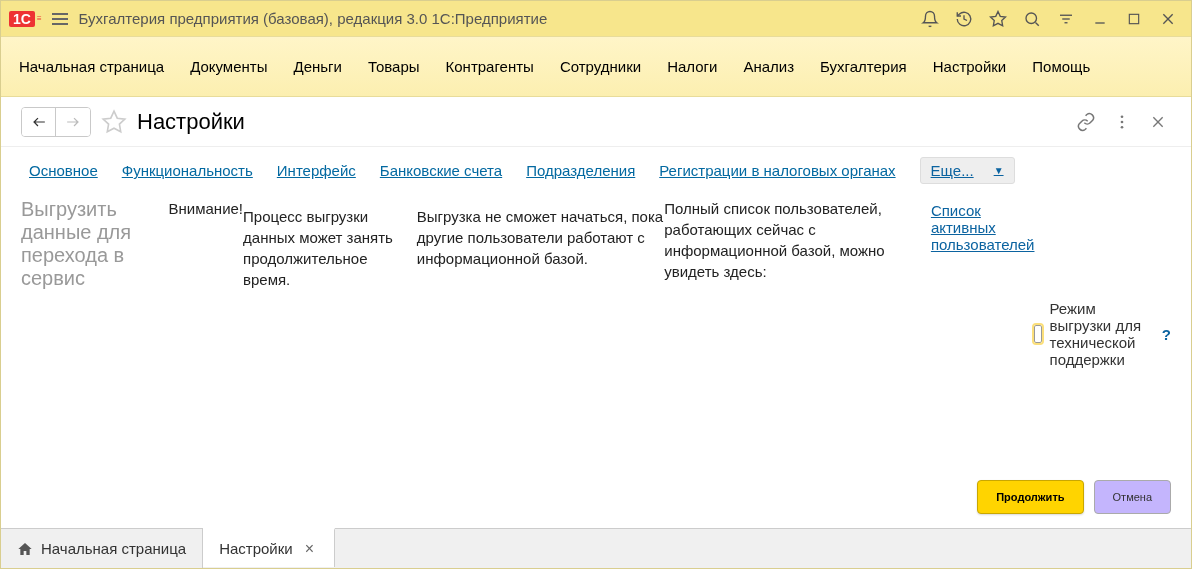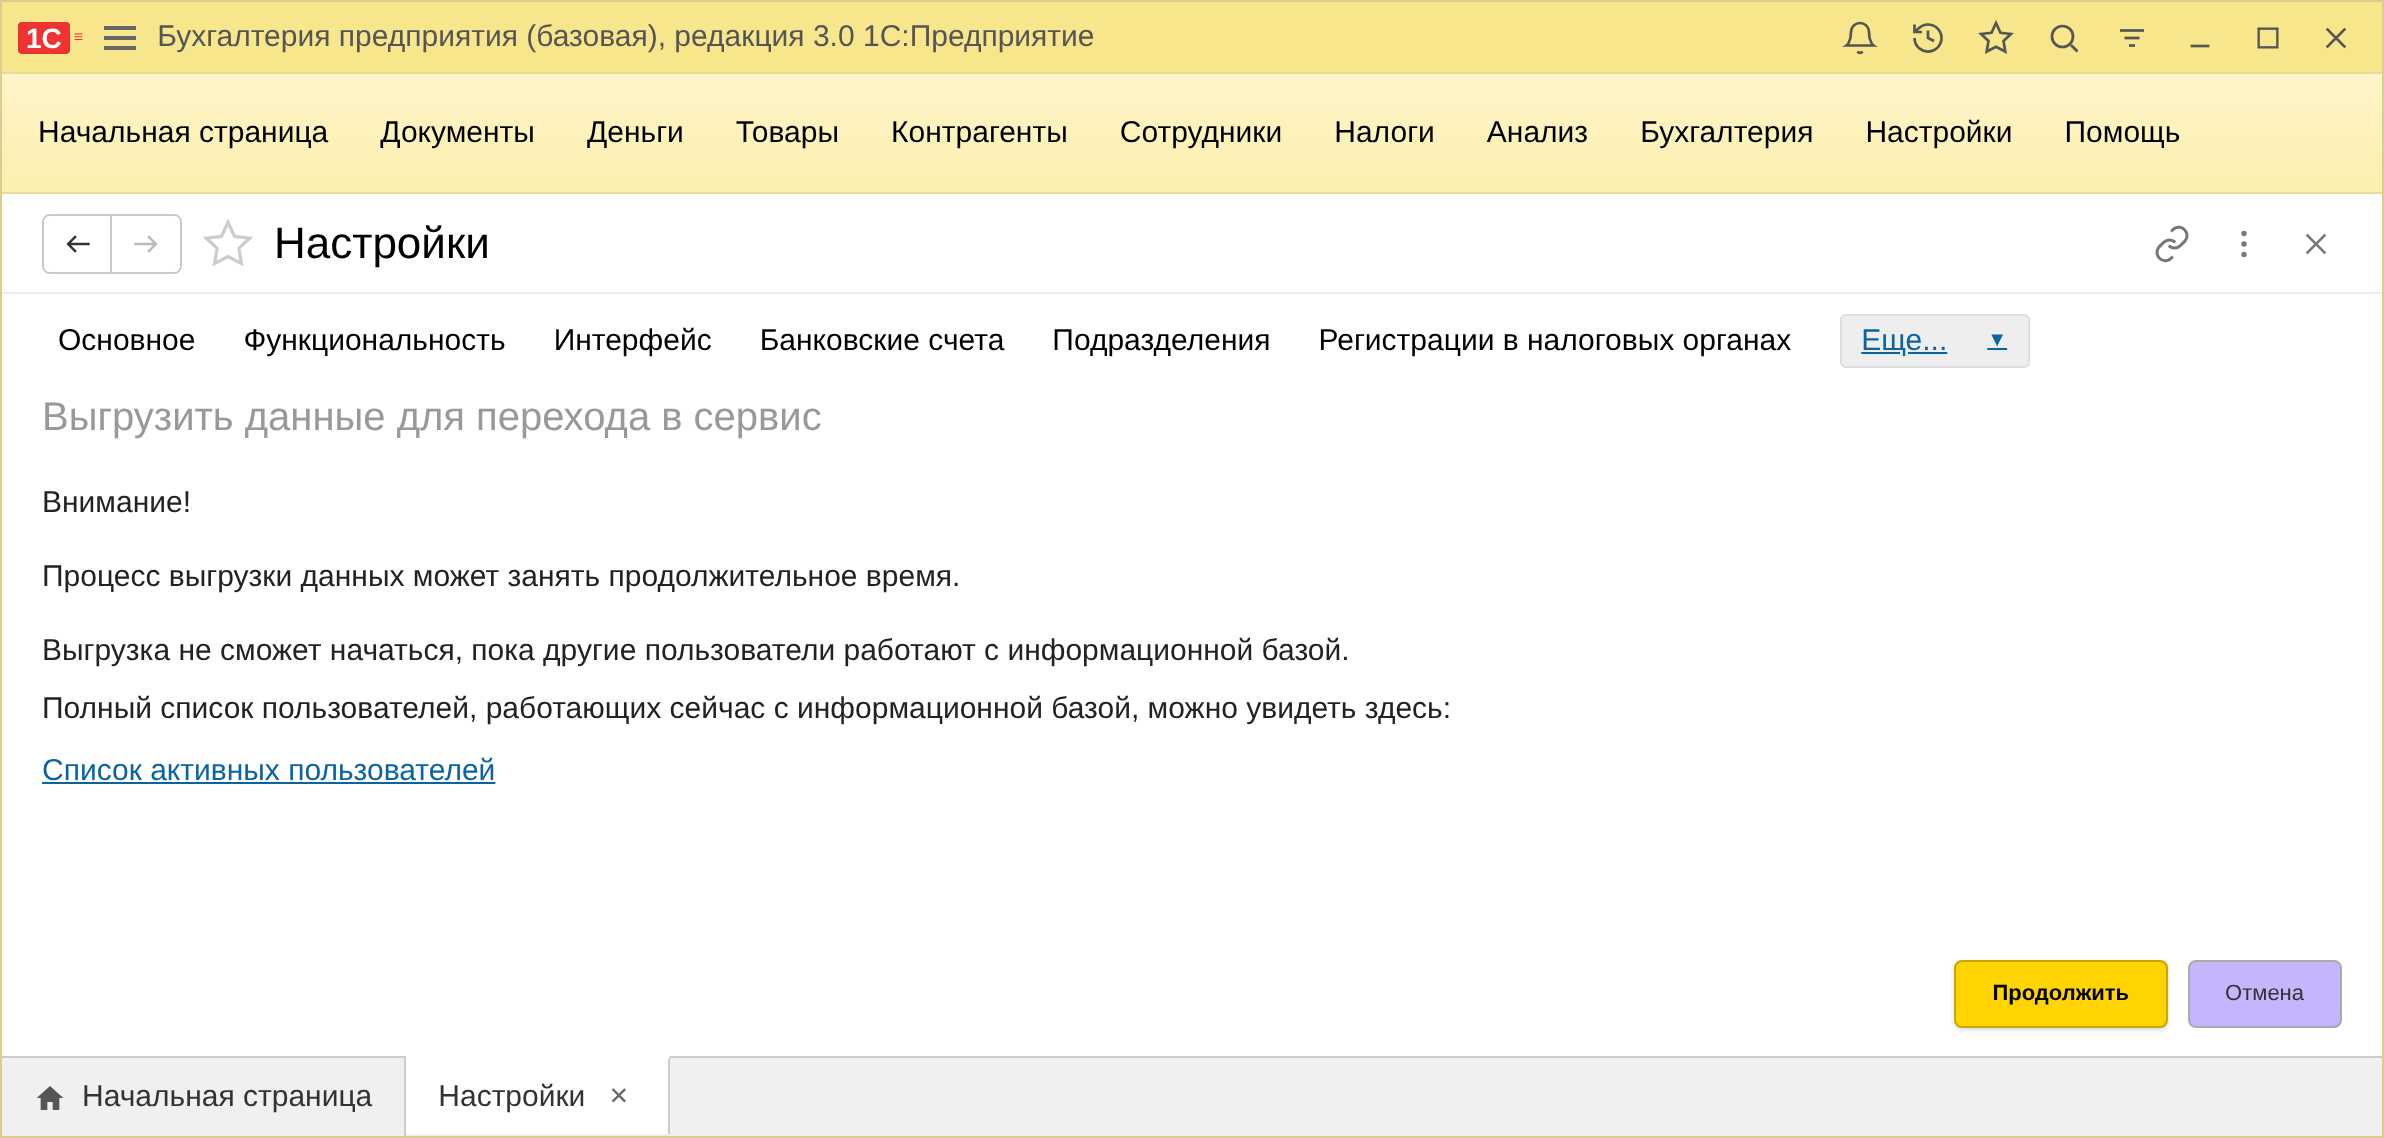--- a/index.html
+++ b/index.html
@@ -29,26 +29,26 @@
   .nav-btn.disabled { color: #bbb; cursor: default; }
   .nav-btn:first-child { border-right: 1px solid #c9c9c9; }
   .star-icon { cursor: pointer; color: #bbb; }
   .page-title { font-size: 22px; color: #000; }
   .page-header-spacer { flex: 1; }
   .page-header-actions { display: flex; gap: 10px; align-items: center; }
   .hdr-btn { width: 26px; height: 26px; display: flex; align-items: center; justify-content: center; cursor: pointer; color: #777; border-radius: 4px; }
 
   
   .sub-nav { display: flex; align-items: center; gap: 24px; padding: 10px 28px 8px; font-size: 15px; }
-  .sub-nav-link { color: #000000; cursor: pointer; }
+  .sub-nav-link { color: #0369a1; text-decoration: underline; cursor: pointer; }
   .sub-nav-more { background: #eee; border: 1px solid #ddd; border-radius: 3px; padding: 4px 10px; cursor: pointer; display: flex; align-items: center; gap: 20px; color: #0b63a0; text-decoration: underline; font-size: 15px;}
   .chev-down { font-size: 10px; text-decoration: none; }
 
   
-  .content { flex: 1; padding: 2px 20px 12px; display: flex; flex-direction: column; overflow: auto; }
+  .content { flex: 1; padding: 2px 20px 12px; display: flex; flex-direction: row; overflow: auto; }
   .section-heading { font-size: 20px; color: #999; margin: 4px 0 16px; }
   .para { margin: 4px 0; line-height: 1.4; font-size: 15px; color: #222; max-width: 780px;}
   .para-gap { margin-top: 12px; }
   .link { color: #0b63a0; text-decoration: underline; cursor: pointer; display: inline-block; margin-top: 8px; font-size: 15px;}
   .checkbox-row { display: flex; align-items: center; gap: 8px; margin-top: 14px; font-size: 15px; }
   .checkbox { width: 18px; height: 18px; border: 1px solid #999; outline: 2px solid #fbdf7b; outline-offset: 0; border-radius: 2px; cursor: pointer; background: #fff; }
   .help-icon { color: #0b63a0; cursor: pointer; margin-left: 6px; font-weight: bold;}
 
   
   .buttons-row { display: flex; justify-content: flex-end; gap: 10px; padding: 8px 20px 14px; }
@@ -201,20 +201,25 @@
   </span>
 </div>
 
 <div class="content">
   <div class="section-heading">Выгрузить данные для перехода в сервис</div>
   <div class="para">Внимание!</div>
   <div class="para para-gap">Процесс выгрузки данных может занять продолжительное время.</div>
   <div class="para para-gap">Выгрузка не сможет начаться, пока другие пользователи работают с информационной базой.</div>
   <div class="para">Полный список пользователей, работающих сейчас с информационной базой, можно увидеть здесь:</div>
   <a class="link">Список активных пользователей</a>
+  <div class="checkbox-row">
+    <div class="checkbox"></div>
+    <span>Режим выгрузки для технической поддержки</span>
+    <span class="help-icon">?</span>
+  </div>
 </div>
 
 <div class="buttons-row">
   <button class="btn btn-primary">Продолжить</button>
   <button class="btn btn-secondary">Отмена</button>
 </div>
 
 <div class="bottom-tabs">
   <div class="btm-tab">
     <span class="home-icon">

